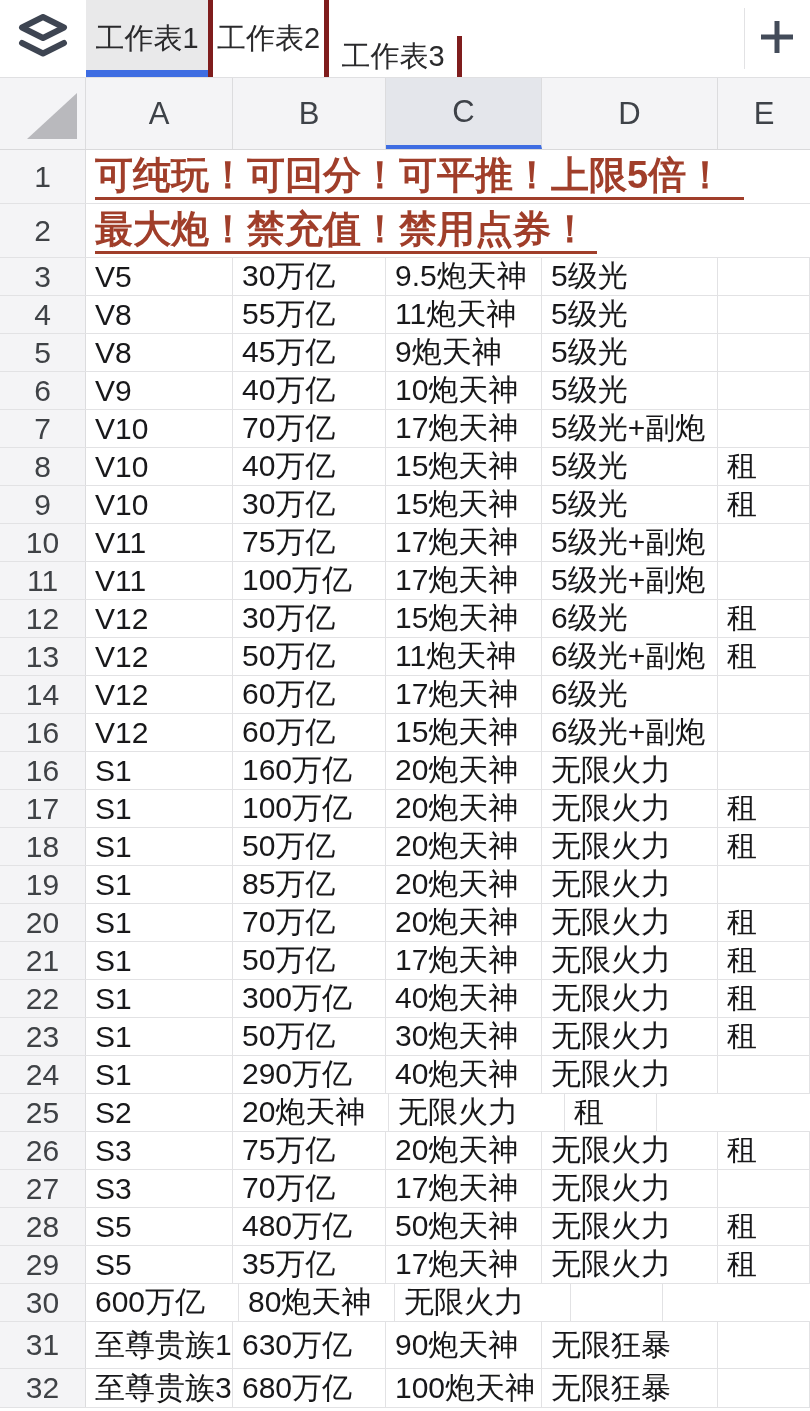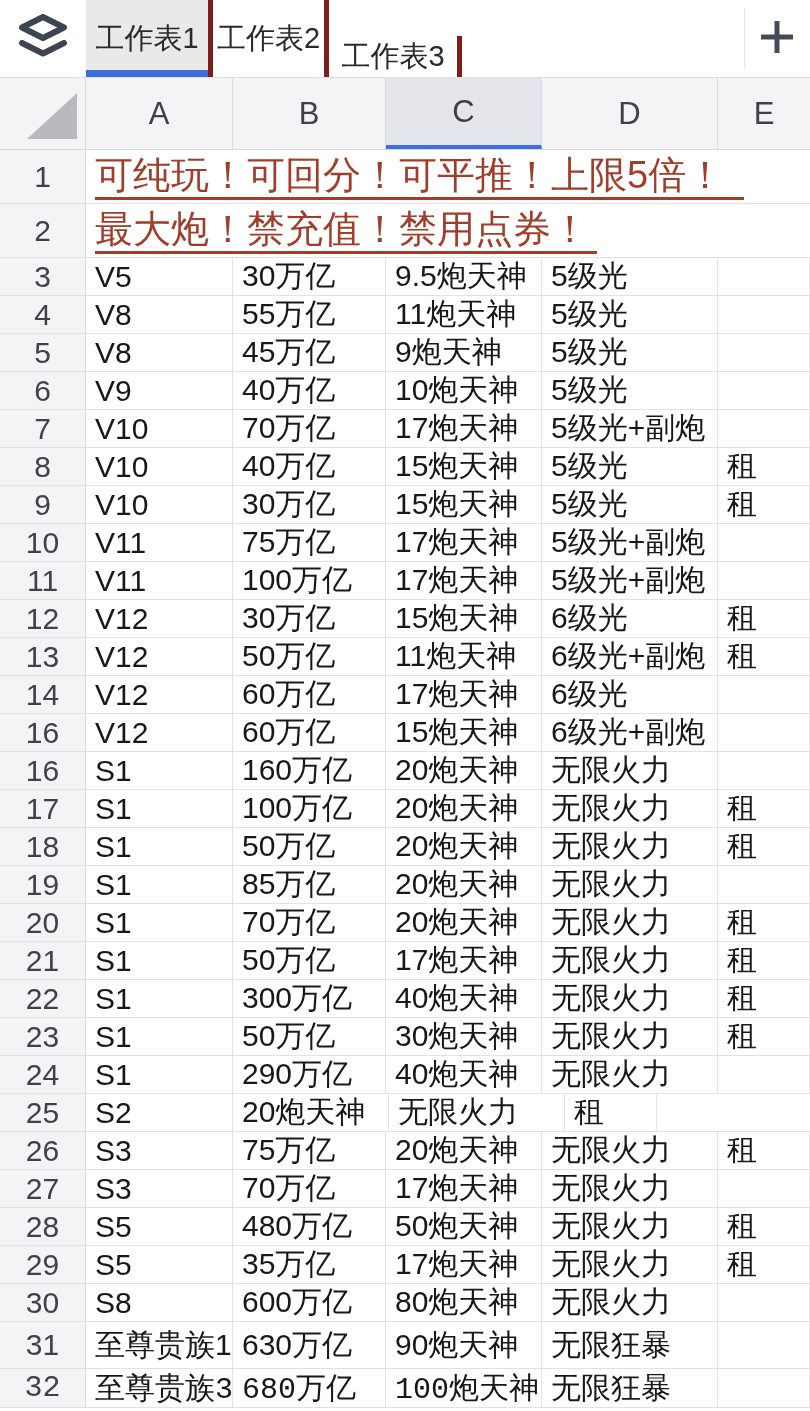--- a/index.html
+++ b/index.html
@@ -31,28 +31,28 @@
   .col-d { width:176px; } .col-e { width:92px; border-right:none; }
 
   
   .num-cell { width:86px; flex:none; background:#f4f4f6; border-right:1px solid #dcdcde;
               display:flex; align-items:center; justify-content:center;
               font-size:30px; color:#3f4246; cursor:pointer; }
 
   .banner-row { display:flex; height:54px; border-bottom:1px solid #e2e2e4; background:#fff; }
   .banner-cell { flex:1; display:flex; align-items:center; overflow:visible;
                  white-space:nowrap; padding-left:9px; cursor:pointer; }
-  .banner-text { display:inline-block; font-size:38px; font-weight:400; color:#a03e2a;
+  .banner-text { display:inline-block; font-size:38px; font-weight:700; color:#a03e2a;
                  border-bottom:3px solid #a03e2a; line-height:1.18; }
   .banner-text.u1 { padding-right:20px; }
   .banner-text.u2 { padding-right:8px; }
 
   .data-row { display:flex; height:38px; background:#fff; border-bottom:1px solid #e2e2e4; }
   .data-row:nth-child(29) { height:47px; }   
-  .data-row:nth-child(30) { height:39px;font-family:Liberation Mono, monospace; }   
+  .data-row:nth-child(30) { height:39px; }   
   .cell { display:flex; align-items:center; padding-left:9px; font-size:30px; color:#18181a;
           border-right:1px solid #e2e2e4; overflow:hidden; white-space:nowrap; cursor:pointer; }
 </style>
 </head>
 <body>
 
 <div class="tabbar">
   <div class="logo-area">
     <span>
       <svg width="50" height="46" viewBox="0 0 50 46">
@@ -312,21 +312,20 @@
     <div class="data-row">
       <div class="num-cell">29</div>
       <div class="cell col-a">S5</div>
       <div class="cell col-b">35万亿</div>
       <div class="cell col-c">17炮天神</div>
       <div class="cell col-d">无限火力</div>
       <div class="cell col-e">租</div>
     </div>
     <div class="data-row">
       <div class="num-cell">30</div>
-      <div class="cell col-a">S8</div>
       <div class="cell col-b">600万亿</div>
       <div class="cell col-c">80炮天神</div>
       <div class="cell col-d">无限火力</div>
       <div class="cell col-e"></div>
     </div>
     <div class="data-row">
       <div class="num-cell">31</div>
       <div class="cell col-a">至尊贵族1</div>
       <div class="cell col-b">630万亿</div>
       <div class="cell col-c">90炮天神</div>

